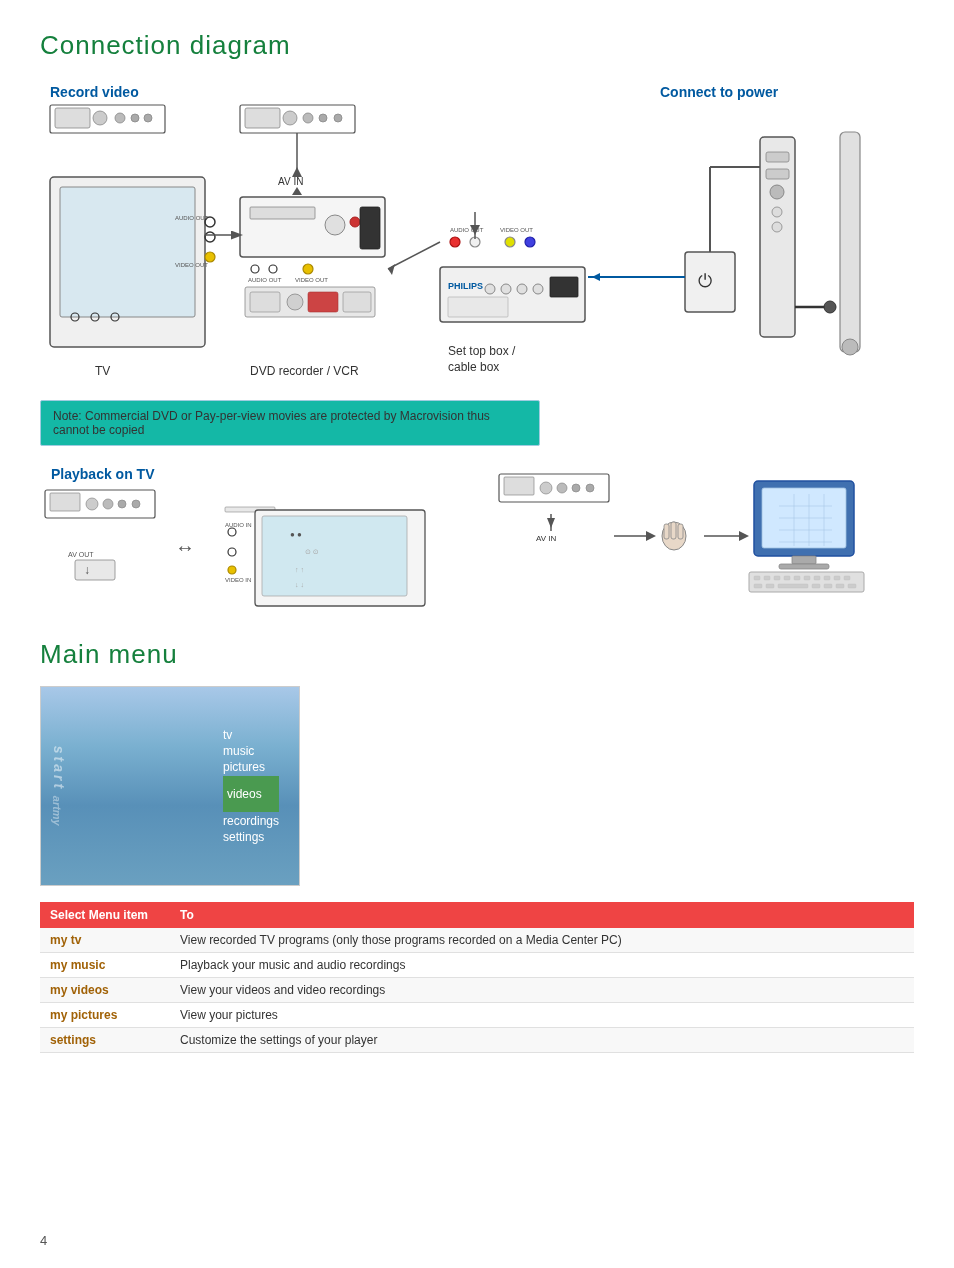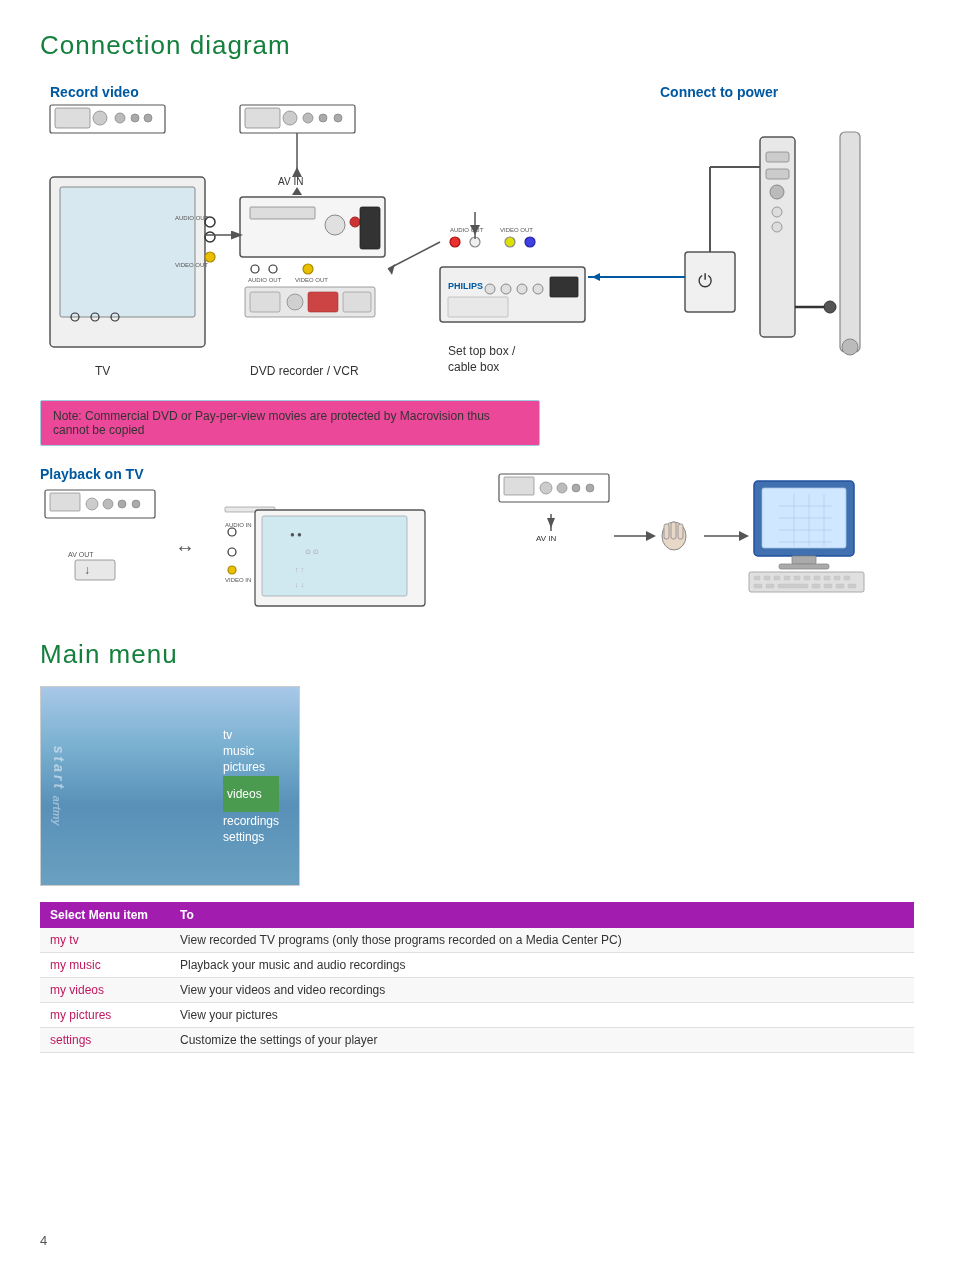--- a/index.html
+++ b/index.html
@@ -28,30 +28,31 @@
       font-weight: 300;
       color: #15803d;
       margin-bottom: 16px;
       letter-spacing: 1px;
     }
 
     .subsection-label {
       font-size: 14px;
       font-weight: bold;
       color: #0059a0;
+      margin-left: 11px;
     }
 
     
     .connection-diagram-section {
       margin-bottom: 20px;
     }
 
     
     .note-box {
-      background: #ec4899;
+      background: #14b8a6;
       border: 1px solid #a0cce0;
       padding: 8px 12px;
       font-size: 12px;
       color: #333;
       margin: 10px 0 16px 0;
       max-width: 500px;
       border-radius: 2px;
     }
 
     
@@ -118,21 +119,21 @@
     }
 
     
     .menu-table {
       width: 100%;
       border-collapse: collapse;
       margin-top: 16px;
     }
 
     .menu-table thead tr {
-      background: #a21caf;
+      background: #ef4444;
       color: #fff;
       padding-left: 28px;
     }
 
     .menu-table thead th {
       padding: 6px 10px;
       font-size: 12px;
       font-weight: bold;
       text-align: left;
     }
@@ -149,23 +150,23 @@
       background: #fff;
     }
 
     .menu-table tbody td {
       padding: 5px 10px;
       font-size: 12px;
       vertical-align: top;
     }
 
     .menu-table tbody td.item-name {
-      color: #be185d;
+      color: #a16207;
       width: 130px;
-      font-weight: normal;
+      font-weight: bold;
     }
 
     .menu-table tbody td.item-desc {
       color: #333;
     }
   </style>
 </head>
 <body>
 
 <h1 class="section-title">Connection diagram</h1>

